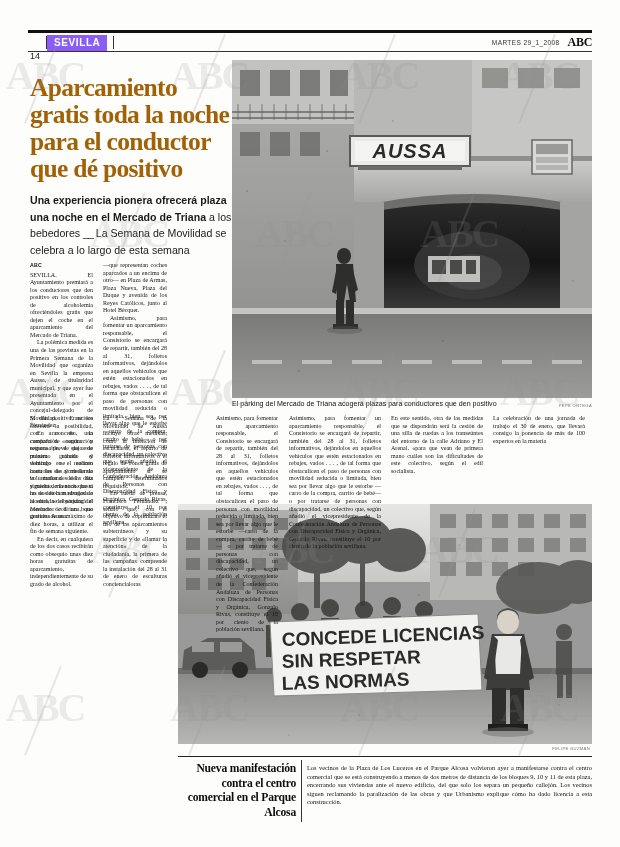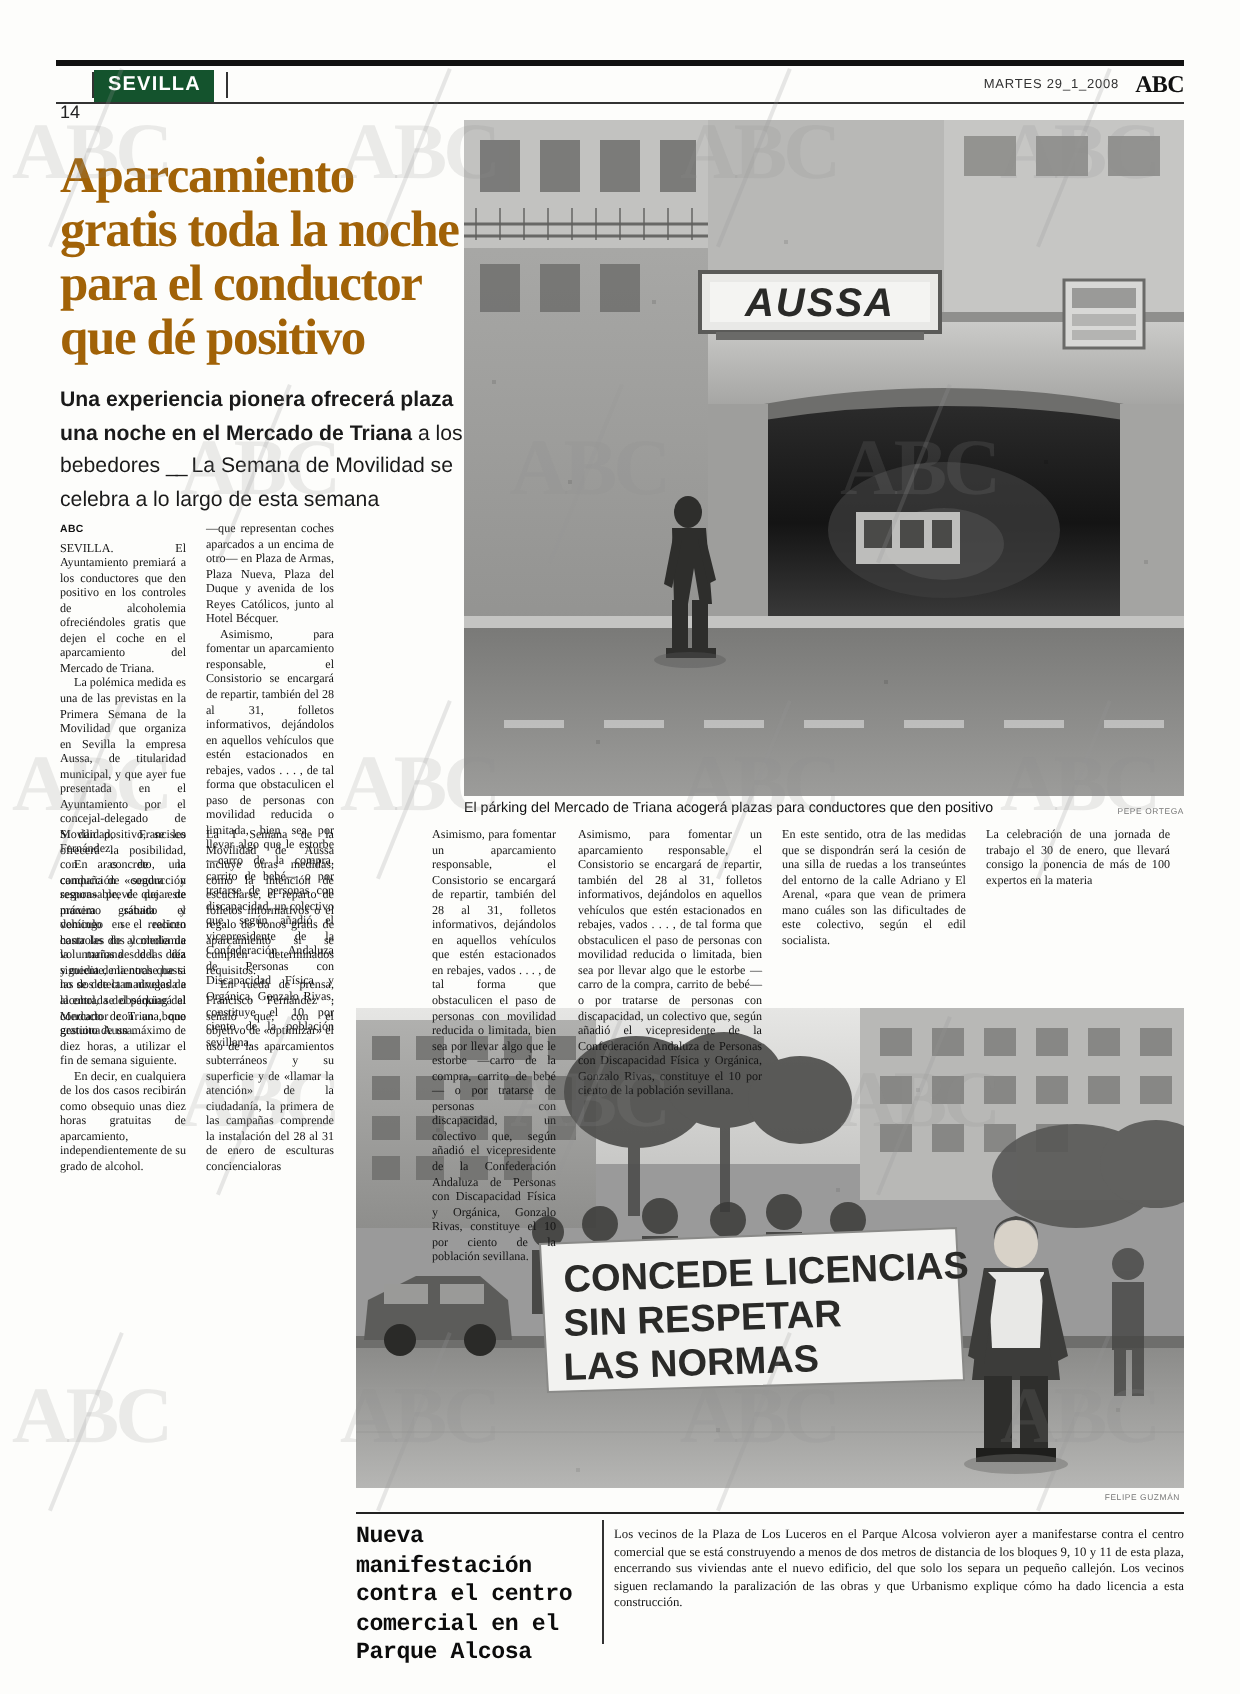--- a/index.html
+++ b/index.html
@@ -63,21 +63,21 @@
     font-family: "Liberation Sans", sans-serif;
     font-size: 9px; color: #222;
     padding: 0 6px 0 2px;
     line-height: 17px;
     margin-top: 28px;
   }
   .mh-sep {
     width: 1px; height: 13px; background: #333;
   }
   .mh-section {
-    background: #14532d; color: #fff;
+    background: #8b5cf6; color: #fff;
     font-family: "Liberation Sans", sans-serif;
     font-weight: 700; font-size: 10px;
     letter-spacing: 0.6px;
     padding: 2px 7px 2px 7px;
     margin-left: 0px;
     line-height: 12px;
   }
   .mh-sep2 {
     width: 1px; height: 13px; background: #333;
     margin-left: 6px;
@@ -216,24 +216,25 @@
     left: 178px; top: 756px;
     width: 414px; height: 1px;
     background: #222;
     z-index: 12;
   }
   .bottom-head {
     position: absolute;
     left: 178px; top: 762px;
     width: 118px;
     z-index: 12;
-    font-family: Liberation Mono, monospace;
+    font-family: Liberation Serif, serif;
     font-weight: 700;
     font-size: 11.6px;
     line-height: 14.5px;
+    text-align: right;
     color: #0c0c0c;
     letter-spacing: -0.2px;
   }
   .bottom-divider {
     position: absolute;
     left: 301px; top: 760px;
     width: 1px; height: 62px;
     background: #333;
     z-index: 12;
   }

